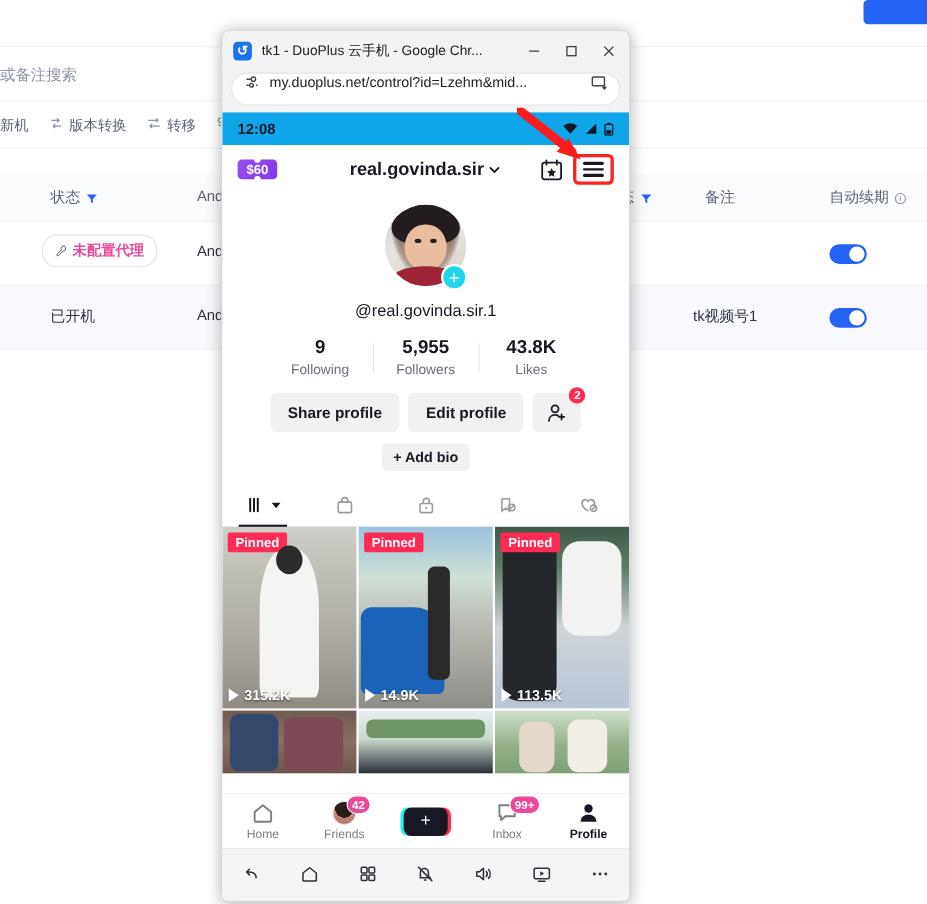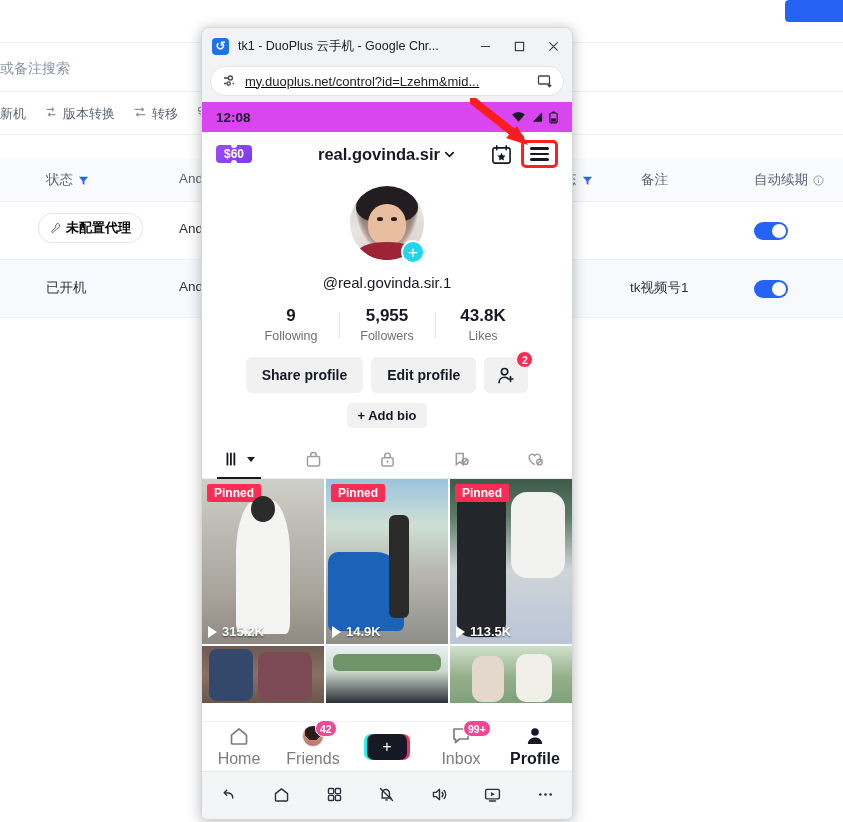--- a/index.html
+++ b/index.html
@@ -50,21 +50,21 @@
   .bg-row {
     position: absolute; left: 0; width: 843px; height: 58px;
     border-bottom: 1px solid #f0f2f5; font-size: 13.5px; color: #2c3241;
   }
   .bg-row.r1 { top: 202px; background: #ffffff; }
   .bg-row.r2 { top: 260px; background: #f7f9fc; }
   .bg-cell { position: absolute; top: 19px; white-space: nowrap; }
   .proxy-chip {
     position: absolute; top: 11px; display: inline-flex; align-items: center; gap: 4px;
     border: 1px solid #dfe3ea; border-radius: 14px; padding: 5px 11px;
-    font-size: 13px; color: #000000; background: #fff; font-weight: 600;
+    font-size: 13px; color: #ec4899; background: #fff; font-weight: 600;
   }
   .toggle {
     position: absolute; width: 34px; height: 18px; border-radius: 9px;
     background: #2563f5;
   }
   .toggle::after {
     content: ""; position: absolute; right: 2px; top: 2px;
     width: 14px; height: 14px; border-radius: 50%; background: #fff;
   }
   .bg-bottomfill {
@@ -97,37 +97,36 @@
     color: #3c4043; flex: 0 0 auto;
   }
   .wbtn svg { width: 11px; height: 11px; stroke: #3c4043; stroke-width: 1.3; fill: none; }
 
   .chrome-omni {
     height: 38px; background: #f1f3f4; display: flex; align-items: center;
     padding: 0 8px 4px 8px;
   }
   .omni-box {
     flex: 1; height: 30px; background: #ffffff; border-radius: 16px;
-    display: flex; align-items: center; padding: 0 10px; gap: 8px;
+    display: flex; align-items: flex-start; padding: 0 10px; gap: 8px;
     border: 1px solid #e2e4e7;
-    text-decoration: underline;
   }
   .omni-url {
     font-size: 13px; color: #202124; white-space: nowrap; overflow: hidden; flex: 1;
   }
   .omni-ic { width: 16px; height: 16px; flex: 0 0 auto; }
 
   
   .phone {
     position: relative; background: #ffffff;
     height: 715px; overflow: hidden;
   }
   .statusbar {
     height: 30px; display: flex; align-items: center; justify-content: space-between;
-    padding: 0 14px 0 14px; background: #d946ef;
+    padding: 0 14px 0 14px; background: #0ea5e9;
   }
   .sb-time { font-size: 13.5px; color: #161823; font-weight: 600; }
   .sb-icons { display: flex; align-items: center; gap: 5px; }
 
   .tt-header {
     height: 44px; display: flex; align-items: center; padding: 0 14px;
     position: relative; background: #fff;
   }
   .coupon {
     position: relative; background: linear-gradient(135deg,#9b4df5,#7c3aed);
@@ -265,21 +264,21 @@
   .t6::before { content:""; position:absolute; left:18%; top:18%; width:26%; height:80%; background:#e4d8cc; border-radius:10px; }
   .t6::after  { content:""; position:absolute; left:54%; top:14%; width:30%; height:84%; background:#f2efe9; border-radius:10px; }
 
   
   .bottomnav {
     position:absolute; left:0; bottom:46px; width:100%; height: 50px;
     background:#ffffff; display:flex; align-items:center;
     border-top: 1px solid #f0f0f1;
   }
   .nav-it { flex:1; display:flex; flex-direction:column; align-items:center; gap:3px; position:relative; }
-  .nav-lbl { font-size:16px; color:#7b7d83; }
+  .nav-lbl { font-size:11px; color:#7b7d83; }
   .nav-it.active .nav-lbl { color:#161823; font-weight:700; }
   .nav-badge {
     position:absolute; top:-5px; left:50%; margin-left:2px;
     min-width:18px; height:17px; border-radius:9px; background:#ec4899; color:#fff;
     font-size:10.5px; font-weight:700; display:flex; align-items:center; justify-content:center;
     padding:0 4px; border:1.5px solid #fff;
   }
   .friend-av {
     width:22px;height:22px;border-radius:50%;
     background: radial-gradient(circle at 50% 30%, #2a1c18 0 48%, transparent 49%),

